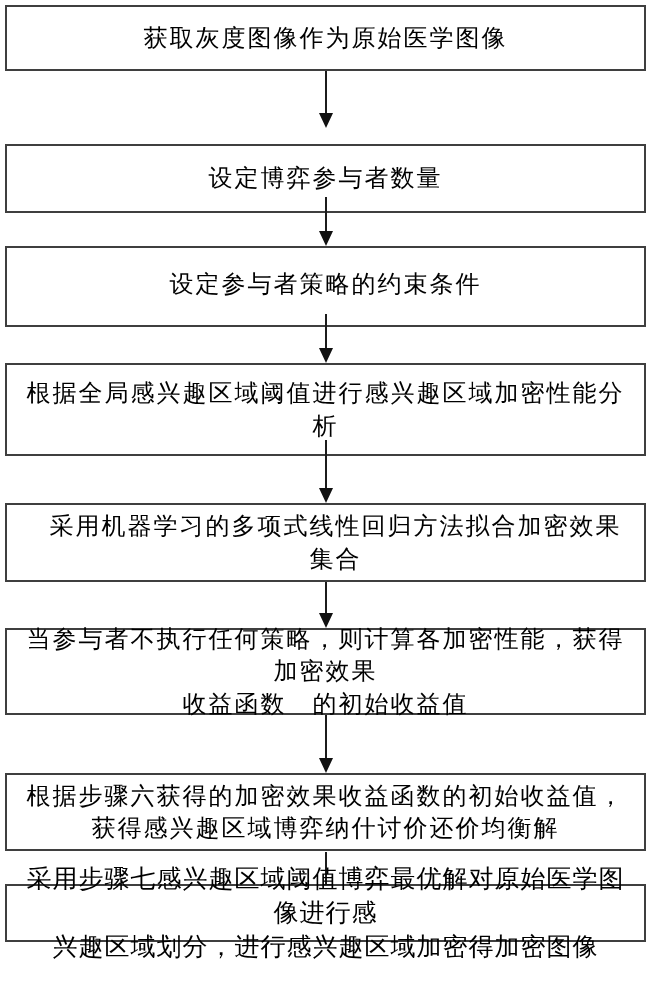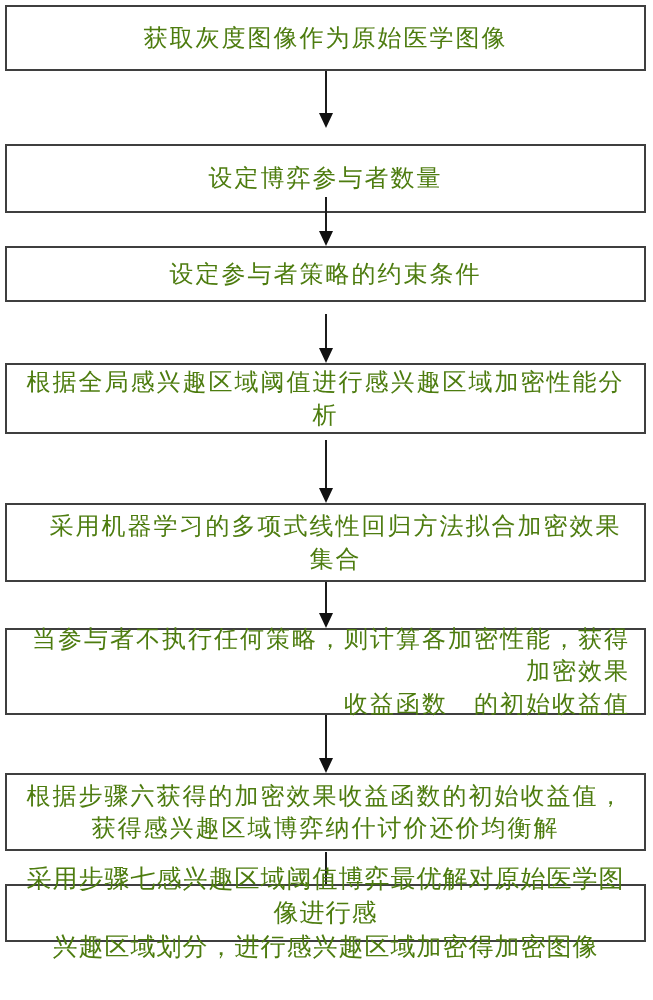--- a/index.html
+++ b/index.html
@@ -22,21 +22,21 @@
     box-sizing: border-box;
     border: 2px solid #3f3f3f;
     background: #ffffff;
     display: flex;
     align-items: center;
     justify-content: center;
     text-align: center;
   }
   .step-text {
     white-space: pre-line;
-    color: #4d7c0f;
+    color: #000000;
     font-size: 24px;
     letter-spacing: 2px;
     line-height: 1.35;
     padding: 0 14px;
   }
   .flow-box.large .step-text {
     font-size: 25px;
     letter-spacing: 1px;
   }
   .arrow {
@@ -79,48 +79,48 @@
 
   <div class="flow-box" style="top:128px; height:69px;margin-top:16px;">
     <div class="step-text">设定博弈参与者数量</div>
   </div>
 
   <div class="arrow" style="top:197px; height:49px;">
     <div class="shaft"></div>
     <div class="head"></div>
   </div>
 
-  <div class="flow-box" style="top:246px; height:56px;">
+  <div class="flow-box" style="top:246px; height:81px;font-family:Liberation Mono, monospace;">
     <div class="step-text">设定参与者策略的约束条件</div>
   </div>
 
   <div class="arrow" style="top:314px; height:49px;">
     <div class="shaft"></div>
     <div class="head"></div>
   </div>
 
-  <div class="flow-box" style="top:363px; height:71px;">
+  <div class="flow-box" style="top:363px; height:93px;">
     <div class="step-text">根据全局感兴趣区域阈值进行感兴趣区域加密性能分析</div>
   </div>
 
   <div class="arrow" style="top:440px; height:63px;">
     <div class="shaft"></div>
     <div class="head"></div>
   </div>
 
   <div class="flow-box" style="top:503px; height:79px;padding-left:20px;">
     <div class="step-text">采用机器学习的多项式线性回归方法拟合加密效果集合</div>
   </div>
 
   <div class="arrow" style="top:582px; height:46px;">
     <div class="shaft"></div>
     <div class="head"></div>
   </div>
 
-  <div class="flow-box" style="top:628px; height:87px;text-align:right;">
+  <div class="flow-box" style="top:628px; height:87px;">
     <div class="step-text">当参与者不执行任何策略，则计算各加密性能，获得加密效果
 收益函数　的初始收益值</div>
   </div>
 
   <div class="arrow" style="top:715px; height:58px;">
     <div class="shaft"></div>
     <div class="head"></div>
   </div>
 
   <div class="flow-box" style="top:773px; height:78px;">

